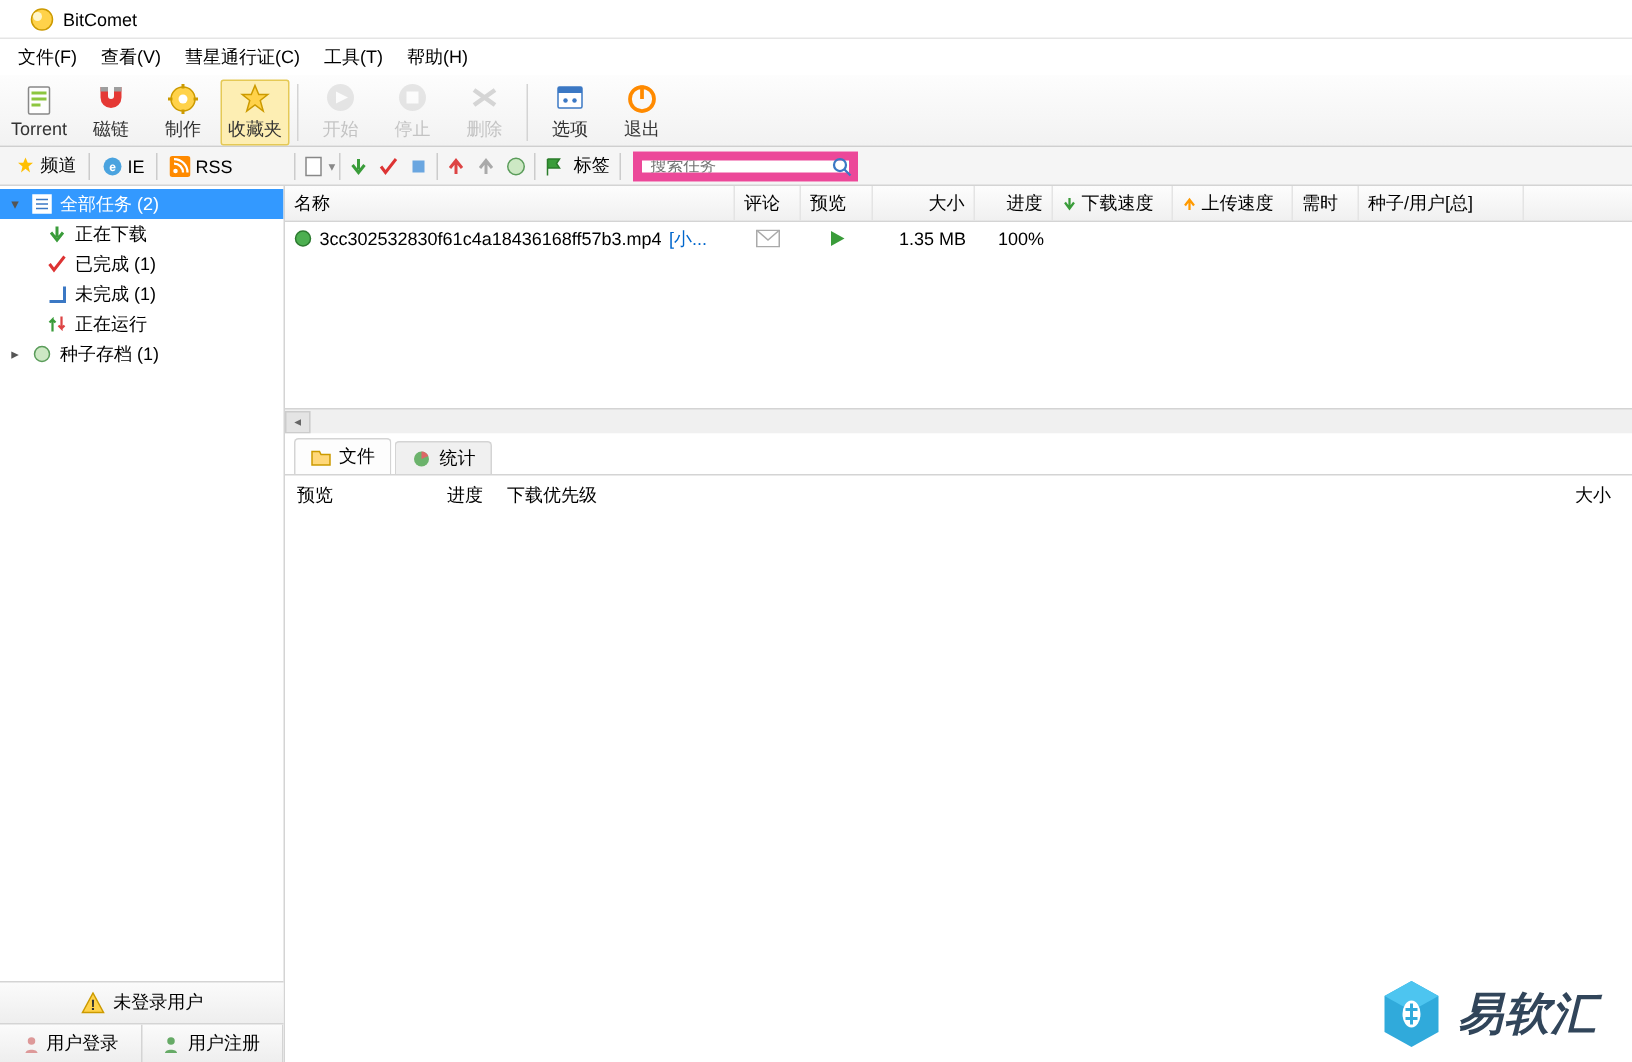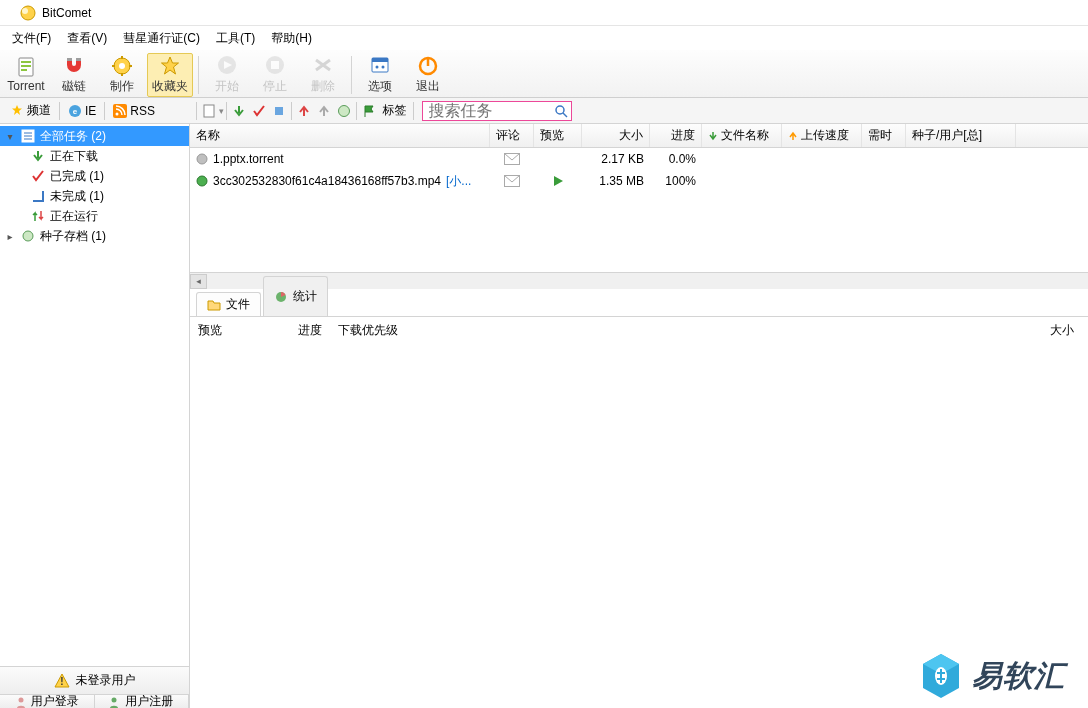--- a/index.html
+++ b/index.html
@@ -22,50 +22,50 @@
 .tbtn .lbl { font-size:12px; color:#333; }
 .tbtn.disabled .lbl { color:#888; }
 .tsep { width:1px; height:38px; background:#d4d4d4; margin:0 4px; }
 
 
 .subbar { height:26px; display:flex; align-items:center; padding:0 4px; background:#f5f5f5; border-bottom:1px solid #d4d4d4; }
 .subbar .sec { display:flex; align-items:center; padding:0 6px; gap:3px;justify-content:flex-end; }
 .subbar .vsep { width:1px; height:18px; background:#ccc; margin:0 2px; }
 .subbar .sbtn { width:20px; height:20px; display:flex; align-items:center; justify-content:center; cursor:default; border-radius:2px; }
 .subbar .search { margin-left:6px; position:relative; }
-.subbar .search input { width:150px; height:20px; border:1px solid #ec4899; padding:0 22px 0 6px; font-size:16px; color:#888; }
+.subbar .search input { width:150px; height:20px; border:6px solid #ec4899; padding:0 22px 0 6px; font-size:11px; color:#888; }
 .subbar .search .sicon { position:absolute; right:4px; top:3px; }
 
 
 .main { display:flex; height:calc(708px - 26px - 24px - 48px - 26px); }
 .sidebar { width:190px; border-right:1px solid #d4d4d4; display:flex; flex-direction:column; background:#fff; }
 .tree { flex:1; overflow:auto; padding-top:2px; }
 .tnode { height:20px; display:flex; align-items:center; padding-left:4px; gap:4px; white-space:nowrap; cursor:default; }
 .tnode.sel { background:#3399ff; color:#fff; }
 .tnode.child { padding-left:30px; }
 .tnode .exp { width:12px; display:flex; justify-content:center; color:#555; font-size:10px; }
 .tnode .ico { width:16px; height:16px; display:flex; align-items:center; justify-content:center; }
 
 .userbox { height:28px; border-top:1px solid #d4d4d4; display:flex; align-items:center; justify-content:center; background:linear-gradient(#fbfbfb,#eee); gap:6px; }
-.userbtns { height:14px; border-top:1px solid #d4d4d4; display:flex; background:linear-gradient(#fbfbfb,#eee); overflow:hidden; }
+.userbtns { height:26px; border-top:1px solid #d4d4d4; display:flex; background:linear-gradient(#fbfbfb,#eee); overflow:hidden; }
 .userbtns .ub { flex:1; display:flex; align-items:center; justify-content:center; gap:4px; border-right:1px solid #d4d4d4; }
 
 .content { flex:1; display:flex; flex-direction:column; }
 .tasklist { flex:0 0 165px; display:flex; flex-direction:column; }
 .thead { height:24px; display:flex; align-items:center; background:linear-gradient(#fdfdfd,#f0f0f0); border-bottom:1px solid #d4d4d4; font-size:12px; }
 .thead .col { padding:0 6px; border-right:1px solid #e4e4e4; height:100%; display:flex; align-items:center; gap:3px; }
 .tbody { flex:1; overflow:auto; }
 .trow { height:22px; display:flex; align-items:center; font-size:12px; }
 .trow .cell { padding:0 6px; display:flex; align-items:center; gap:5px; }
 .scrollstub { height:17px; background:#f0f0f0; border-top:1px solid #d4d4d4; display:flex; align-items:center; }
 .scrollstub .left { width:17px; height:15px; background:#e4e4e4; border:1px solid #ccc; display:flex; align-items:center; justify-content:center; }
 
 .tabs { height:28px; display:flex; align-items:flex-end; padding:3px 4px 0 6px; border-bottom:1px solid #d4d4d4; background:#fff; gap:2px; }
 .tab { height:24px; padding:0 10px; display:flex; align-items:center; gap:5px; border:1px solid #d4d4d4; border-bottom:none; border-top-left-radius:3px; border-top-right-radius:3px; background:#fdfdfd; cursor:default; }
-.tab.inactive { background:#f0f0f0; height:40px; }
+.tab.inactive { background:#f0f0f0; height:22px; }
 
 .fhead { height:24px; display:flex; align-items:center; font-size:12px; padding-top:2px; }
 .fhead .col { padding:0 8px; }
 
 
 .wm { position:absolute; right:23px; bottom:8px; display:flex; align-items:center; gap:10px; opacity:.92; }
 .wm .txt { font-size:30px; font-weight:700; color:#20364d; font-style:italic; letter-spacing:1px; }
 
 
 .linkish { color:#0066cc; }
@@ -342,53 +342,32 @@
       <div class="thead">
         <div class="col" style="width:300px;">名称</div>
         <div class="col" style="width:44px;">评论</div>
         <div class="col" style="width:48px;">预览</div>
         <div class="col" style="width:68px;justify-content:flex-end;">大小</div>
         <div class="col" style="width:52px;justify-content:flex-end;">进度</div>
         <div class="col" style="width:80px;">
           <svg width="10" height="10">
               <path d="M5 1v6M2 4l3 4 3-4" fill="none" stroke="#3a9c3a" stroke-width="1.5"></path>
             </svg>
-          <span>文件名称</span>
+          <span>下载速度</span>
         </div>
         <div class="col" style="width:80px;">
           <svg width="10" height="10">
               <path d="M5 9V3M2 6l3-4 3 4" fill="none" stroke="#ff9a00" stroke-width="1.5"></path>
             </svg>
           <span>上传速度</span>
         </div>
         <div class="col" style="width:44px;">需时</div>
         <div class="col" style="width:110px;">种子/用户[总]</div>
       </div>
       <div class="tbody">
-        <div class="trow">
-          <div class="cell" style="width:300px;">
-            <svg width="12" height="12">
-                <circle cx="6" cy="6" r="5" fill="#bfbfbf" stroke="#999"></circle>
-              </svg>
-            <span>1.pptx.torrent</span>
-          </div>
-          <div class="cell" style="width:44px;justify-content:center;">
-            <svg width="16" height="12">
-                <rect x="0.5" y="0.5" width="15" height="11" fill="#fff" stroke="#aaa"></rect>
-                <path d="M0.5 0.5L8 7l7.5-6.5" fill="none" stroke="#aaa"></path>
-              </svg>
-          </div>
-          <div class="cell" style="width:48px;"></div>
-          <div class="cell" style="width:68px;justify-content:flex-end;">
-              <span>2.17 KB</span>
-            </div>
-          <div class="cell" style="width:52px;justify-content:flex-end;">
-              <span>0.0%</span>
-            </div>
-        </div>
         <div class="trow">
           <div class="cell" style="width:300px;">
             <svg width="12" height="12">
                 <circle cx="6" cy="6" r="5" fill="#4caf50" stroke="#2d7a30"></circle>
               </svg>
             <span>3cc302532830f61c4a18436168ff57b3.mp4</span>
             <span class="linkish">[小...</span>
           </div>
           <div class="cell" style="width:44px;justify-content:center;">
             <svg width="16" height="12">

